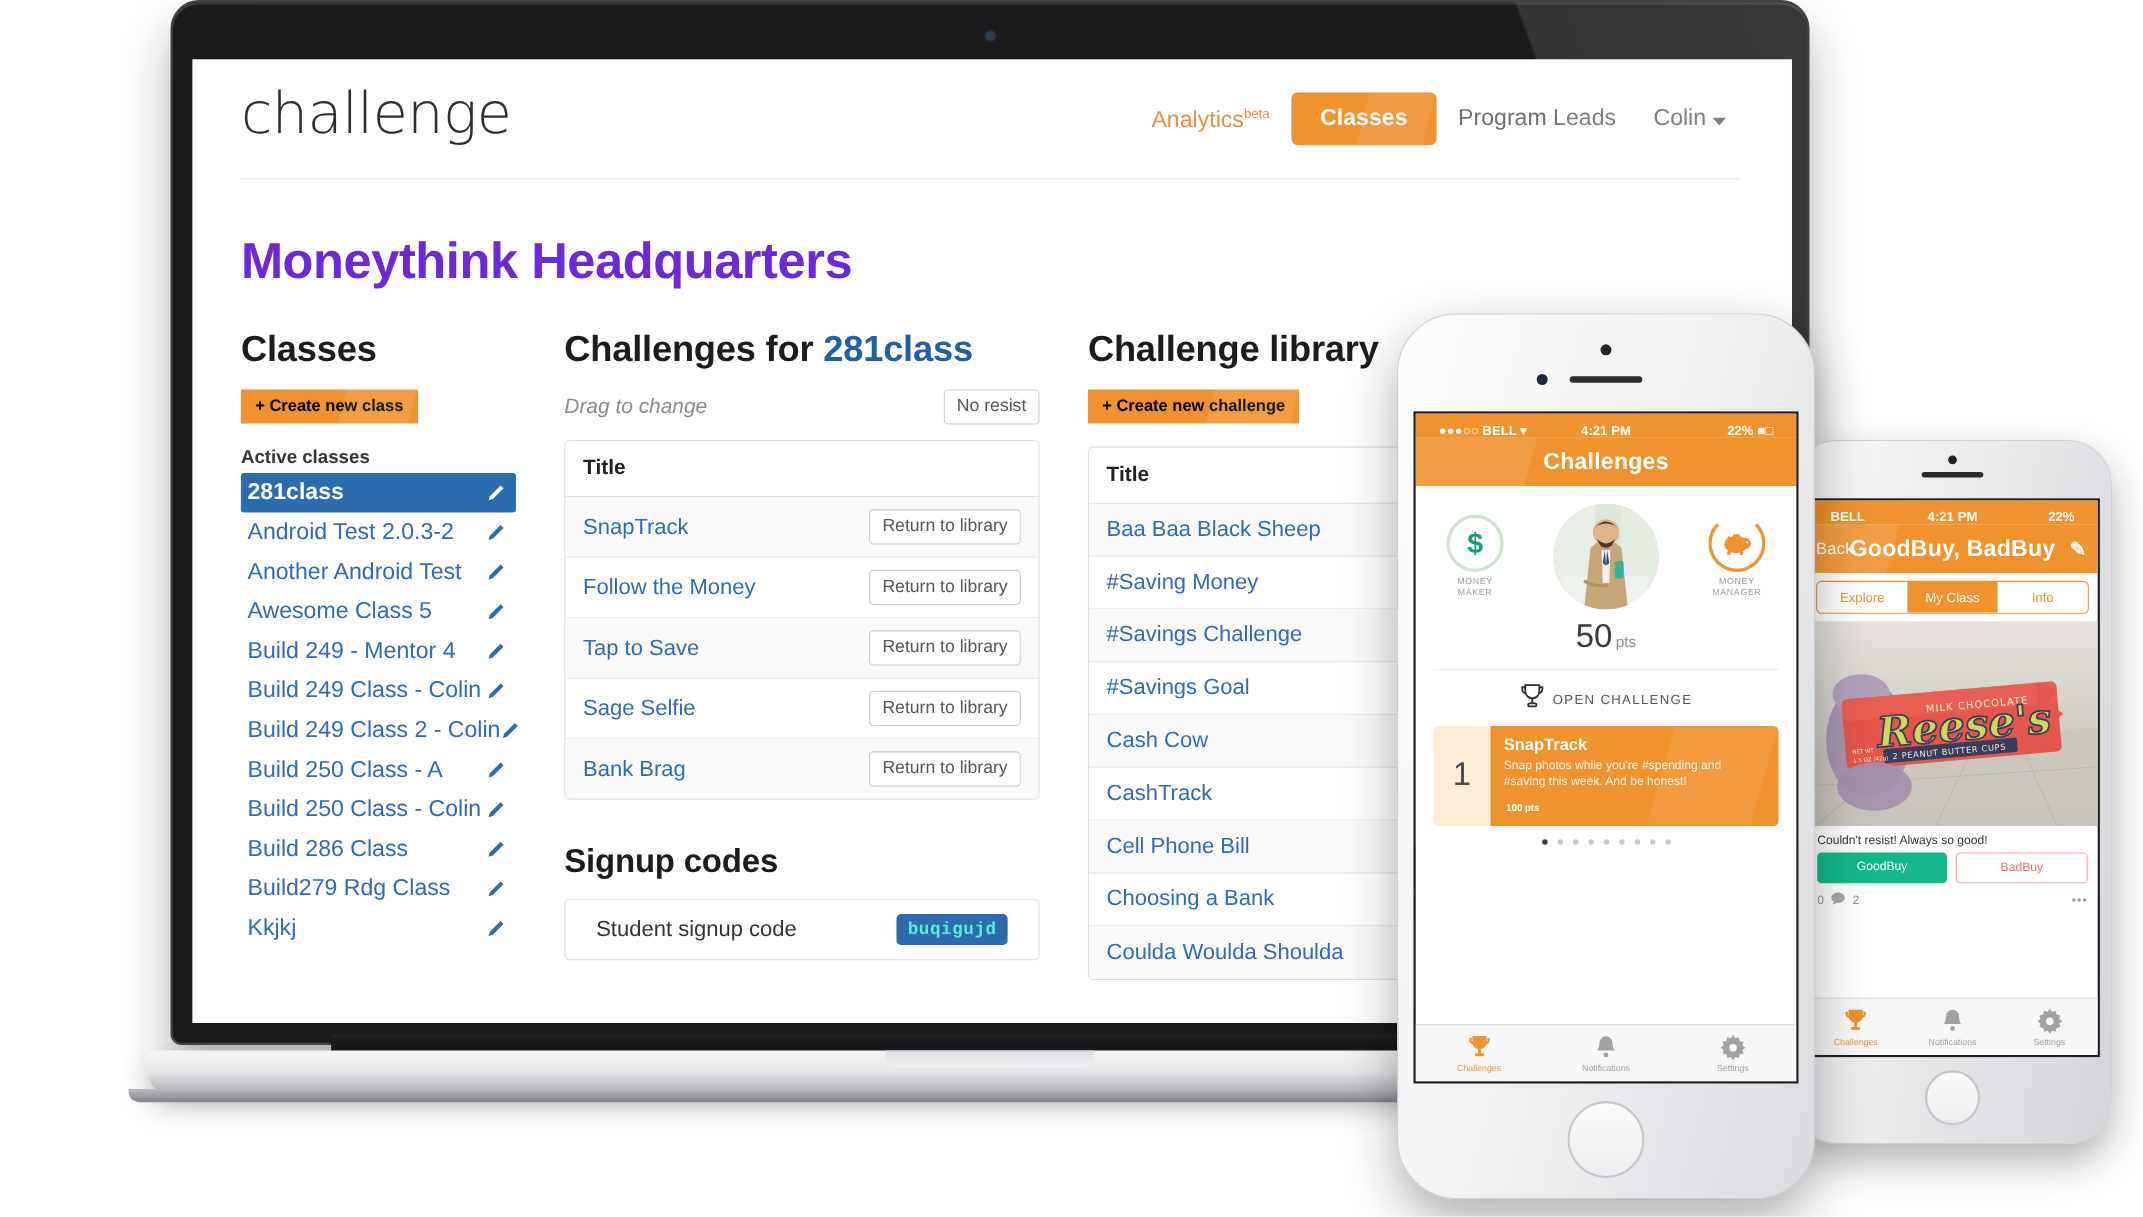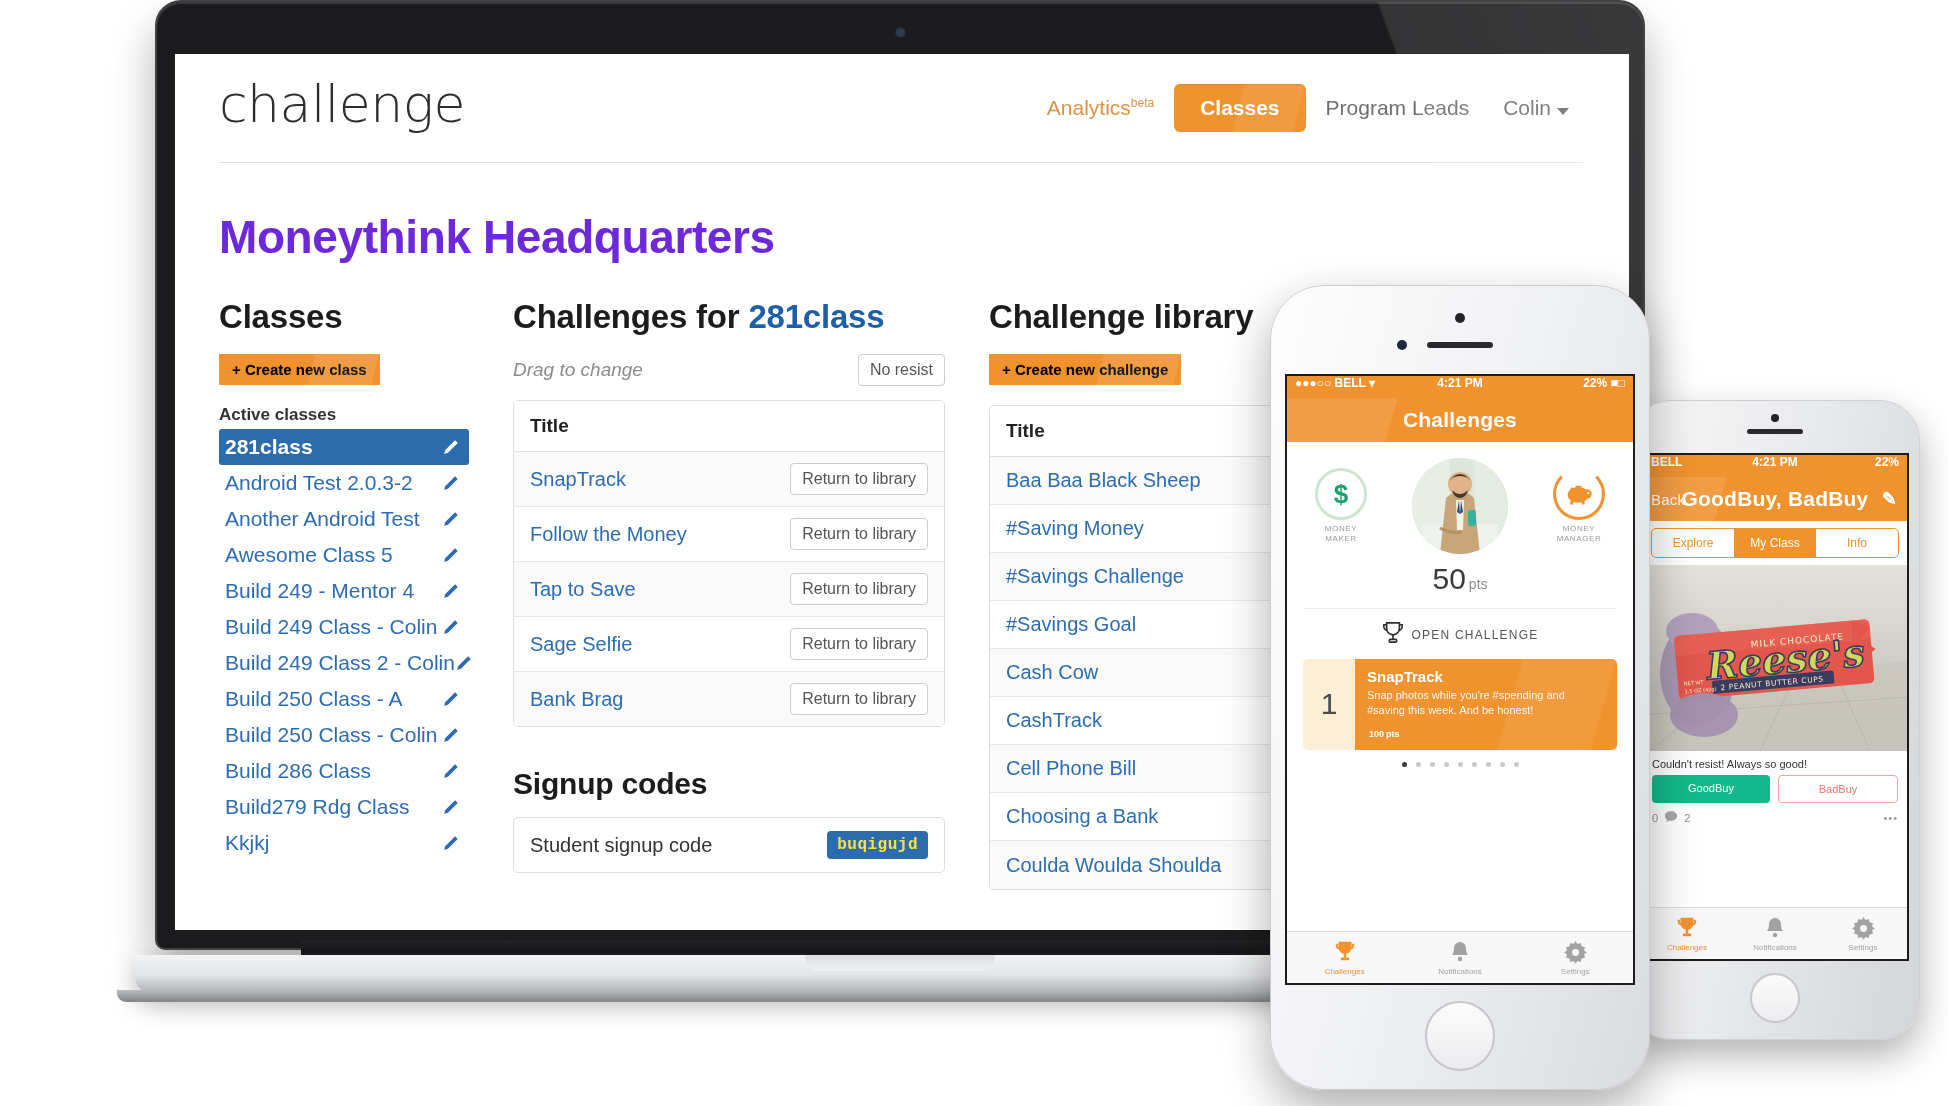--- a/index.html
+++ b/index.html
@@ -134,25 +134,25 @@
     display: flex; align-items: center; justify-content: space-between;
     padding: 11px 16px; border-bottom: 1px solid #e7e7e7; min-height: 48px;
   }
   .tbl .tr:nth-child(odd) { background: #fafafa; }
   .tbl .tr:last-child { border-bottom: none; }
   .tbl .tr .t { font-size: 20px; color: #2d6cb0; white-space: nowrap; }
 
   .sub-h { font-size: 30px; font-weight: bold; color: #1c1c1c; margin: 40px 0 16px; letter-spacing: -.2px; }
   .code-row {
     display: flex; align-items: center; justify-content: space-between;
-    border: 1px solid #dedede; border-radius: 5px; padding: 13px 16px; background: #fff;
+    border: 1px solid #dedede; border-radius: 5px; padding: 13px 28px; background: #fff;
   }
   .code-row .lbl { font-size: 20px; color: #333; }
   .code-badge {
-    background: #2a6cad; color: #fde047; font-family: "Liberation Mono", monospace;
+    background: #2a6cad; color: #5eead4; font-family: "Liberation Mono", monospace;
     font-size: 16px; font-weight: bold; padding: 5px 10px; border-radius: 4px; letter-spacing: .5px;
   }
 
   
   #phone2 {
     position: absolute; left: 1630px; top: 400px; width: 290px; height: 640px;
     background: linear-gradient(100deg, #f7f7f7, #e9eaec 46%, #d4d5d8);
     border-radius: 40px; border: 1px solid #cfd0d3;
     box-shadow: 0 16px 36px rgba(0,0,0,.30);
   }
@@ -197,21 +197,21 @@
     border-radius: 50%; background: #242426;
   }
   #phone1 .p-sensor {
     position: absolute; left: 50%; top: 54px; margin-left: -63px; width: 10px; height: 10px;
     border-radius: 50%; background: #1d2a3d;
   }
 
   
   .m-status {
     height: 22px; background: #f0922e; color: #fff; font-size: 12px; font-weight: bold;
-    display: flex; align-items: flex-start; justify-content: space-between; padding: 0 8px;
+    display: flex; align-items: flex-end; justify-content: space-between; padding: 0 21px;
   }
   .m-status .mid { position: absolute; left: 0; right: 0; text-align: center; pointer-events: none; }
   .m-statwrap { position: relative; }
   .m-navbar {
     background: #f0922e; color: #fff; height: 44px;
     display: flex; align-items: center; justify-content: center; position: relative;
     font-size: 21px; font-weight: bold; letter-spacing: .2px;
     overflow: hidden;
   }
   .m-navbar::before {

